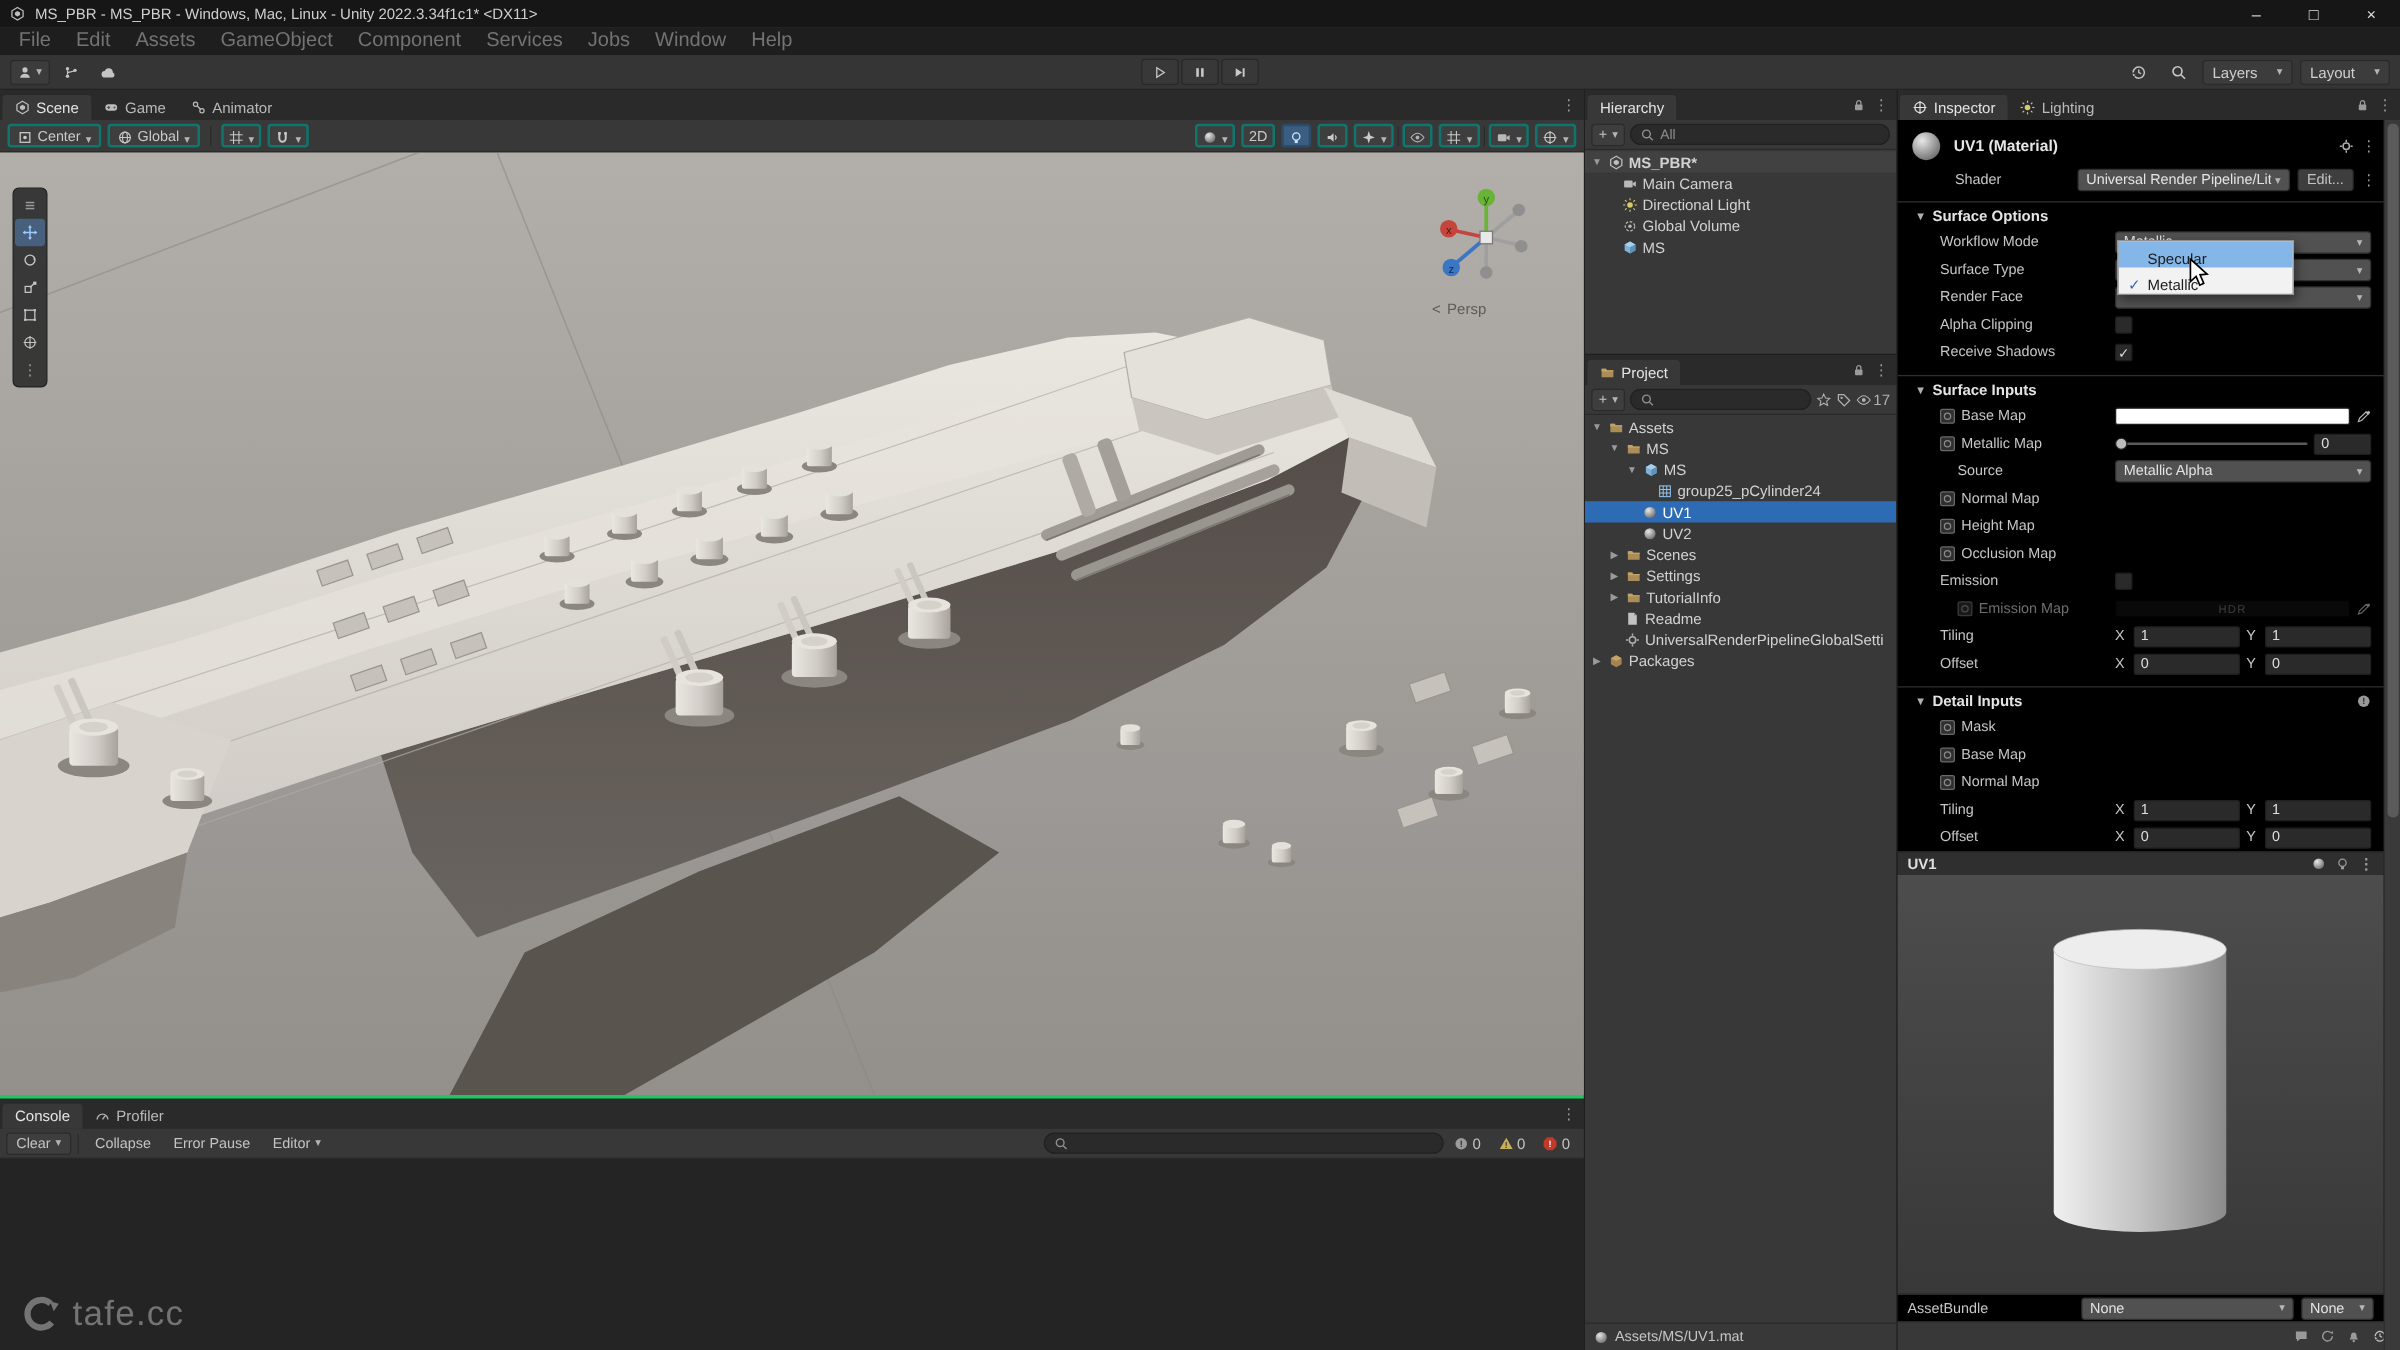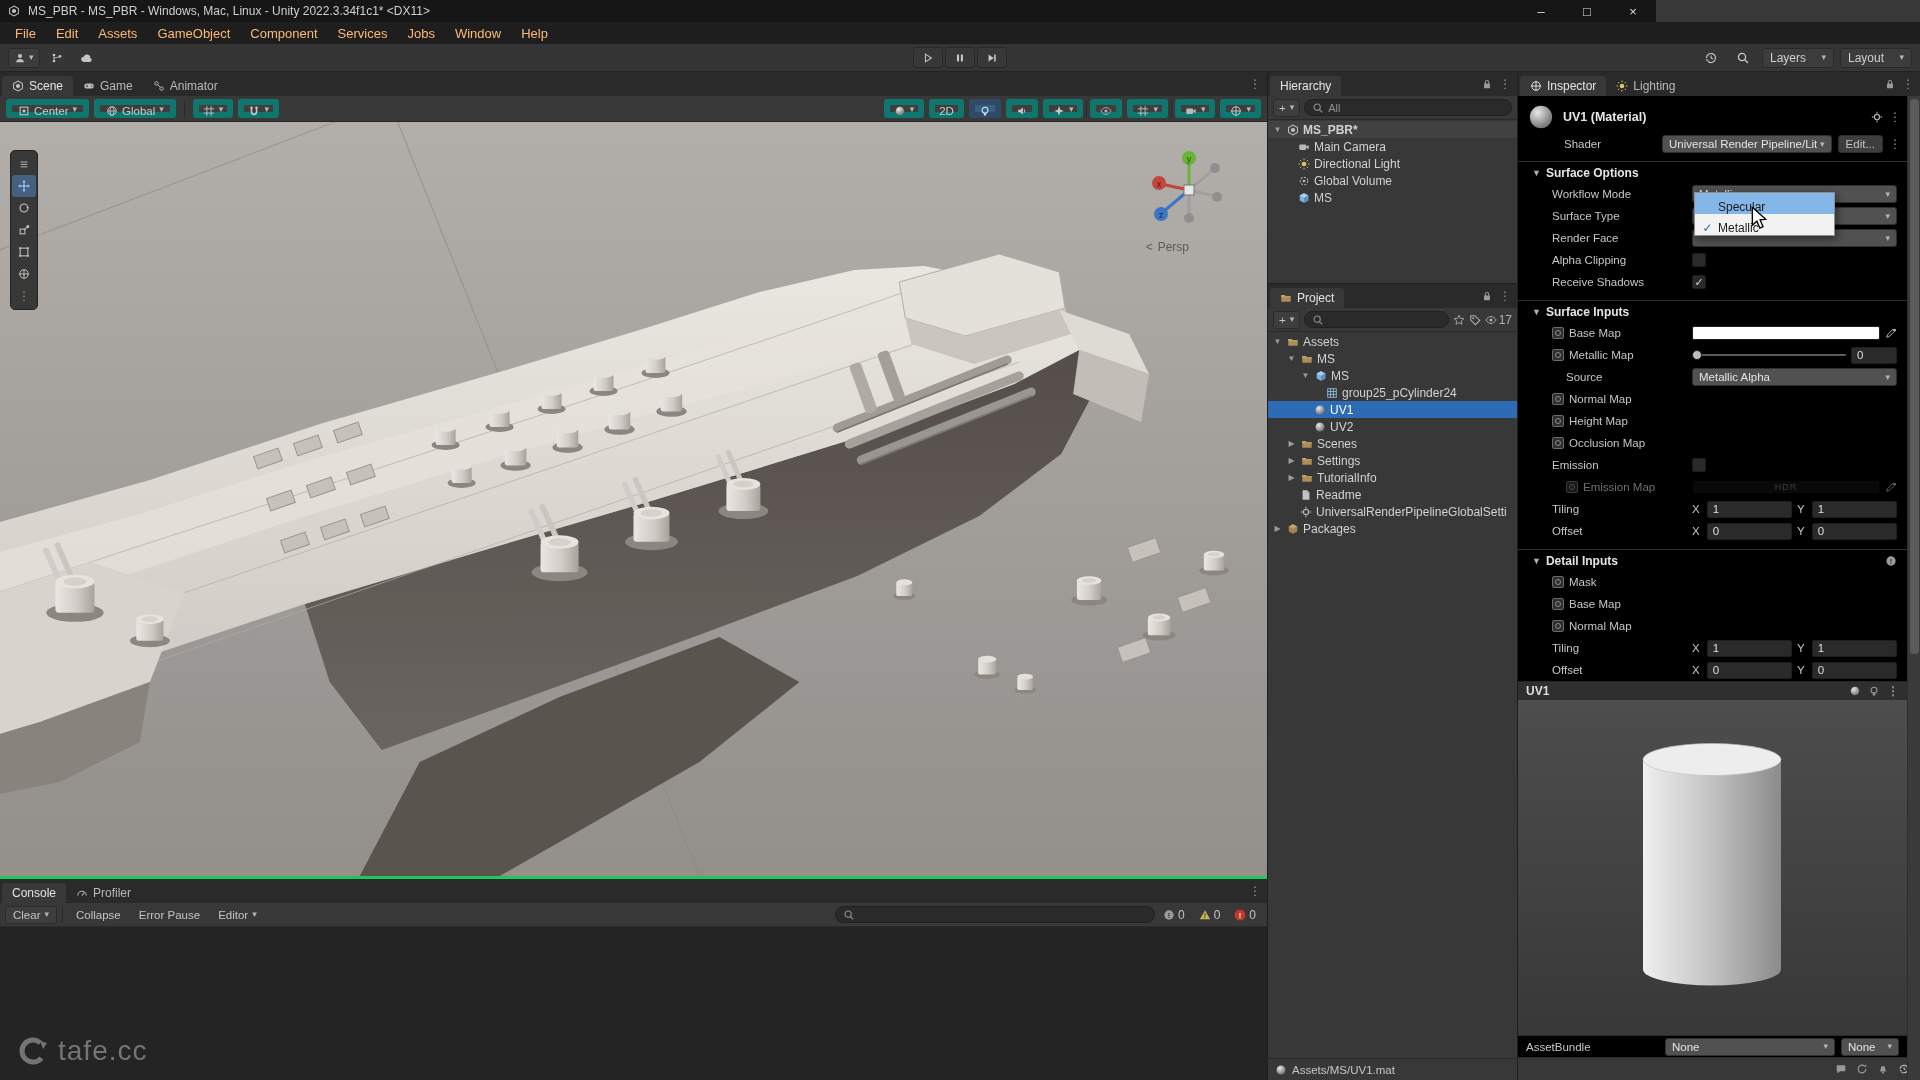--- a/index.html
+++ b/index.html
@@ -3,26 +3,26 @@
 <meta charset="utf-8">
 <style>
   *{box-sizing:border-box;margin:0;padding:0;font-family:"Liberation Sans",sans-serif;-webkit-user-select:none;user-select:none}
   html,body{width:1920px;height:1080px;overflow:hidden;background:#383838;color:#d2d2d2;font-size:12px}
   .row{display:flex;align-items:center}
   svg{display:block}
   .i{width:14px;height:14px;flex:none}
   .i12{width:12px;height:12px;flex:none}
 
   
-  .titlebar{position:absolute;left:0;top:0;width:1656px;height:22px;background:#161616;display:flex;align-items:center;color:#cfcfcf;font-size:12px}
+  .titlebar{position:absolute;left:0;top:0;width:1920px;height:22px;background:#161616;display:flex;align-items:center;color:#cfcfcf;font-size:12px}
   .titlebar .ticon{margin:0 8px 0 8px}
   .wctrls{margin-left:auto;display:flex;height:100%}
   .wbtn{width:46px;display:flex;align-items:center;justify-content:center;color:#dcdcdc;font-size:13px}
   .menubar{position:absolute;left:0;top:22px;width:1920px;height:22px;background:#1e1e1e;display:flex;align-items:center;padding-left:6px;gap:2px}
-  .menu-item{padding:2px 9px;color:#fdba74;font-size:13px;border-radius:2px}
+  .menu-item{padding:2px 9px;color:#737373;font-size:16px;border-radius:2px}
   .toolbar{position:absolute;left:0;top:44px;width:1920px;height:28px;background:#353535;border-bottom:1px solid #232323;display:flex;align-items:center;padding:0 8px}
   .tbgrp{display:flex;align-items:center;gap:4px}
   .tbbtn{height:20px;min-width:26px;background:#3c3c3c;border:1px solid #2a2a2a;border-radius:3px;display:flex;align-items:center;justify-content:center;gap:3px;padding:0 5px;color:#c8c8c8}
   .tbbtn.flat{background:transparent;border-color:transparent}
   .playgrp{position:absolute;left:50%;top:3px;transform:translateX(-50%);display:flex;gap:2px}
   .playbtn{width:30px;height:21px;background:#383838;border:1px solid #282828;border-radius:3px;display:flex;align-items:center;justify-content:center}
   .tbright{margin-left:auto;display:flex;align-items:center;gap:6px}
   .ddbox{height:20px;background:#3c3c3c;border:1px solid #2a2a2a;border-radius:3px;display:flex;align-items:center;gap:6px;padding:0 7px;color:#cfcfcf;min-width:72px}
   .caret{color:#b5b5b5;font-size:9px;line-height:1}
 
@@ -31,21 +31,21 @@
   .tab{display:flex;align-items:center;gap:5px;padding:0 10px;font-size:12px;color:#b9b9b9;margin-top:4px;border-radius:3px 3px 0 0}
   .tab.active{background:#383838;color:#e4e4e4}
   .strip-icons{margin-left:auto;display:flex;align-items:center;gap:6px;padding-right:6px;color:#9a9a9a}
   .ptoolbar{height:24px;background:#383838;border-bottom:1px solid #2a2a2a;display:flex;align-items:center;padding:0 5px;gap:4px}
   .search{flex:1;height:17px;background:#2a2a2a;border:1px solid #202020;border-radius:9px;display:flex;align-items:center;gap:4px;padding:0 7px;color:#8f8f8f;font-size:11px;min-width:0}
   .dots{color:#9a9a9a;font-size:12px;letter-spacing:0}
 
   
   .scene-col{position:absolute;left:0;top:72px;width:1268px;height:1008px;background:#383838;border-right:1px solid #1f1f1f}
   .scene-toolbar{height:26px;background:#383838;border-bottom:1px solid #262626;display:flex;align-items:center;padding:0 6px;gap:5px}
-  .stbtn{height:19px;background:#3e3e3e;border:6px solid #0f766e;border-radius:3px;display:flex;align-items:flex-start;gap:4px;padding:0 6px;color:#c9c9c9;font-size:11.5px}
+  .stbtn{height:19px;background:#3e3e3e;border:2px solid #0f766e;border-radius:3px;display:flex;align-items:flex-end;gap:4px;padding:0 6px;color:#c9c9c9;font-size:11.5px}
   .stbtn.icononly{min-width:24px;justify-content:center;padding:0 4px}
   .stbtn.active{background:#3a5e82;border-color:#2e4a66;color:#cfe6ff}
   .stsep{width:1px;height:16px;background:#2a2a2a;margin:0 3px}
   .viewport{position:relative;width:100%;height:754px;background:#a3a09c;overflow:hidden}
   .toolpal{position:absolute;left:10px;top:28px;width:28px;background:rgba(50,50,50,.95);border:1px solid #232323;border-radius:5px;display:flex;flex-direction:column;align-items:center;padding:2px}
   .toolbtn{width:24px;height:22px;display:flex;align-items:center;justify-content:center;border-radius:3px;color:#c4c4c4}
   .toolbtn.active{background:#46607e;color:#9ecbff}
   .gizmo{position:absolute;right:26px;top:16px;width:110px;height:112px}
   .persp{position:absolute;right:78px;top:118px;color:#5d5b58;font-size:12px;display:flex;gap:5px;align-items:center}
 

